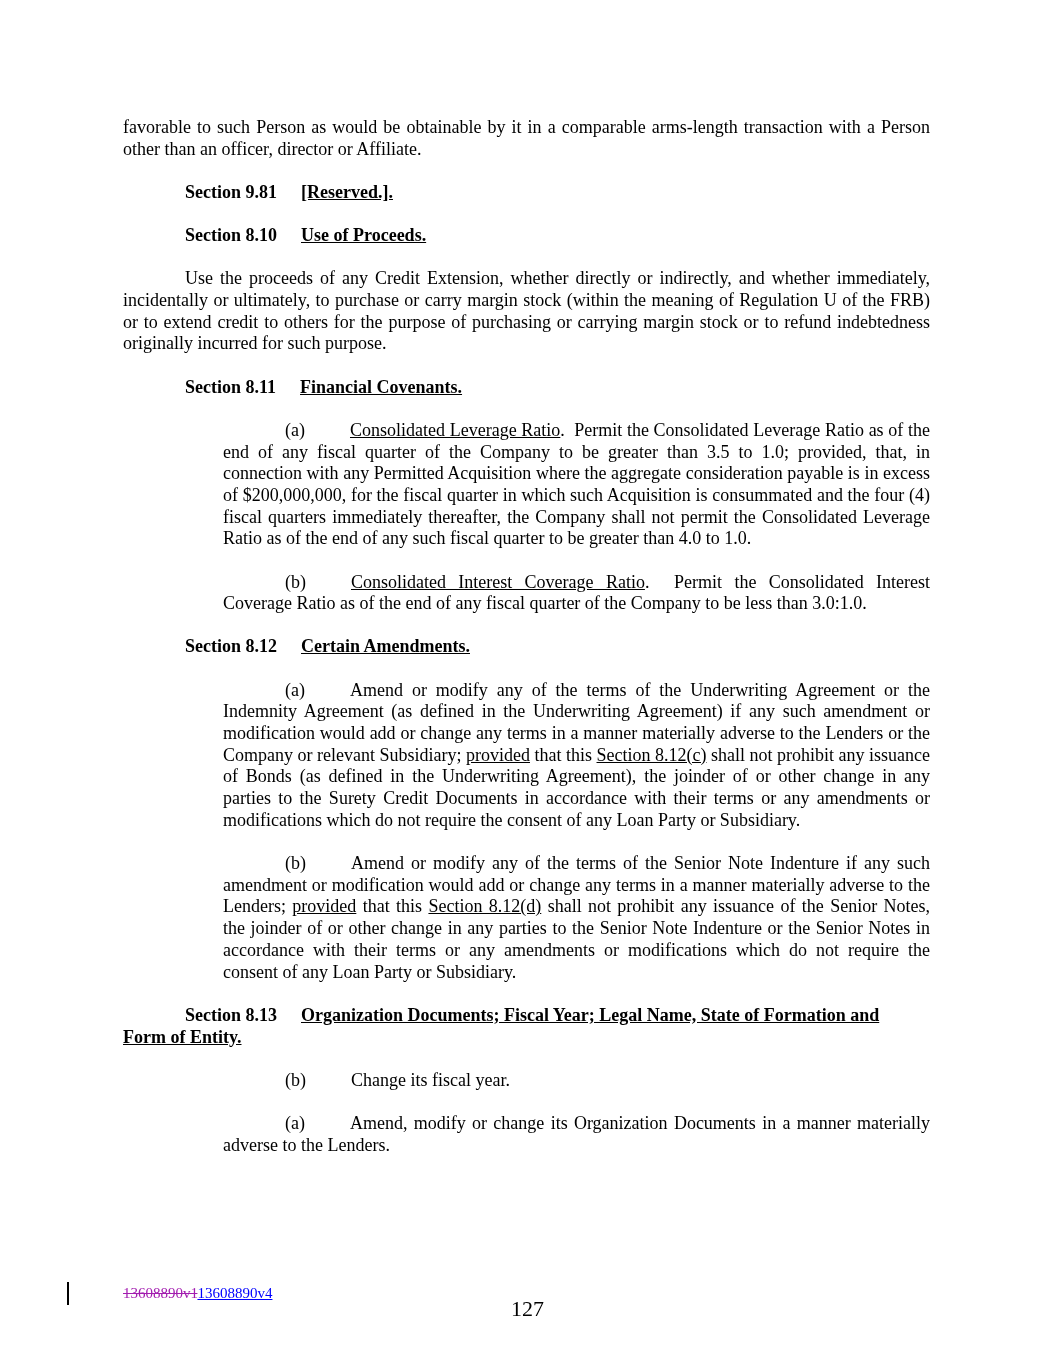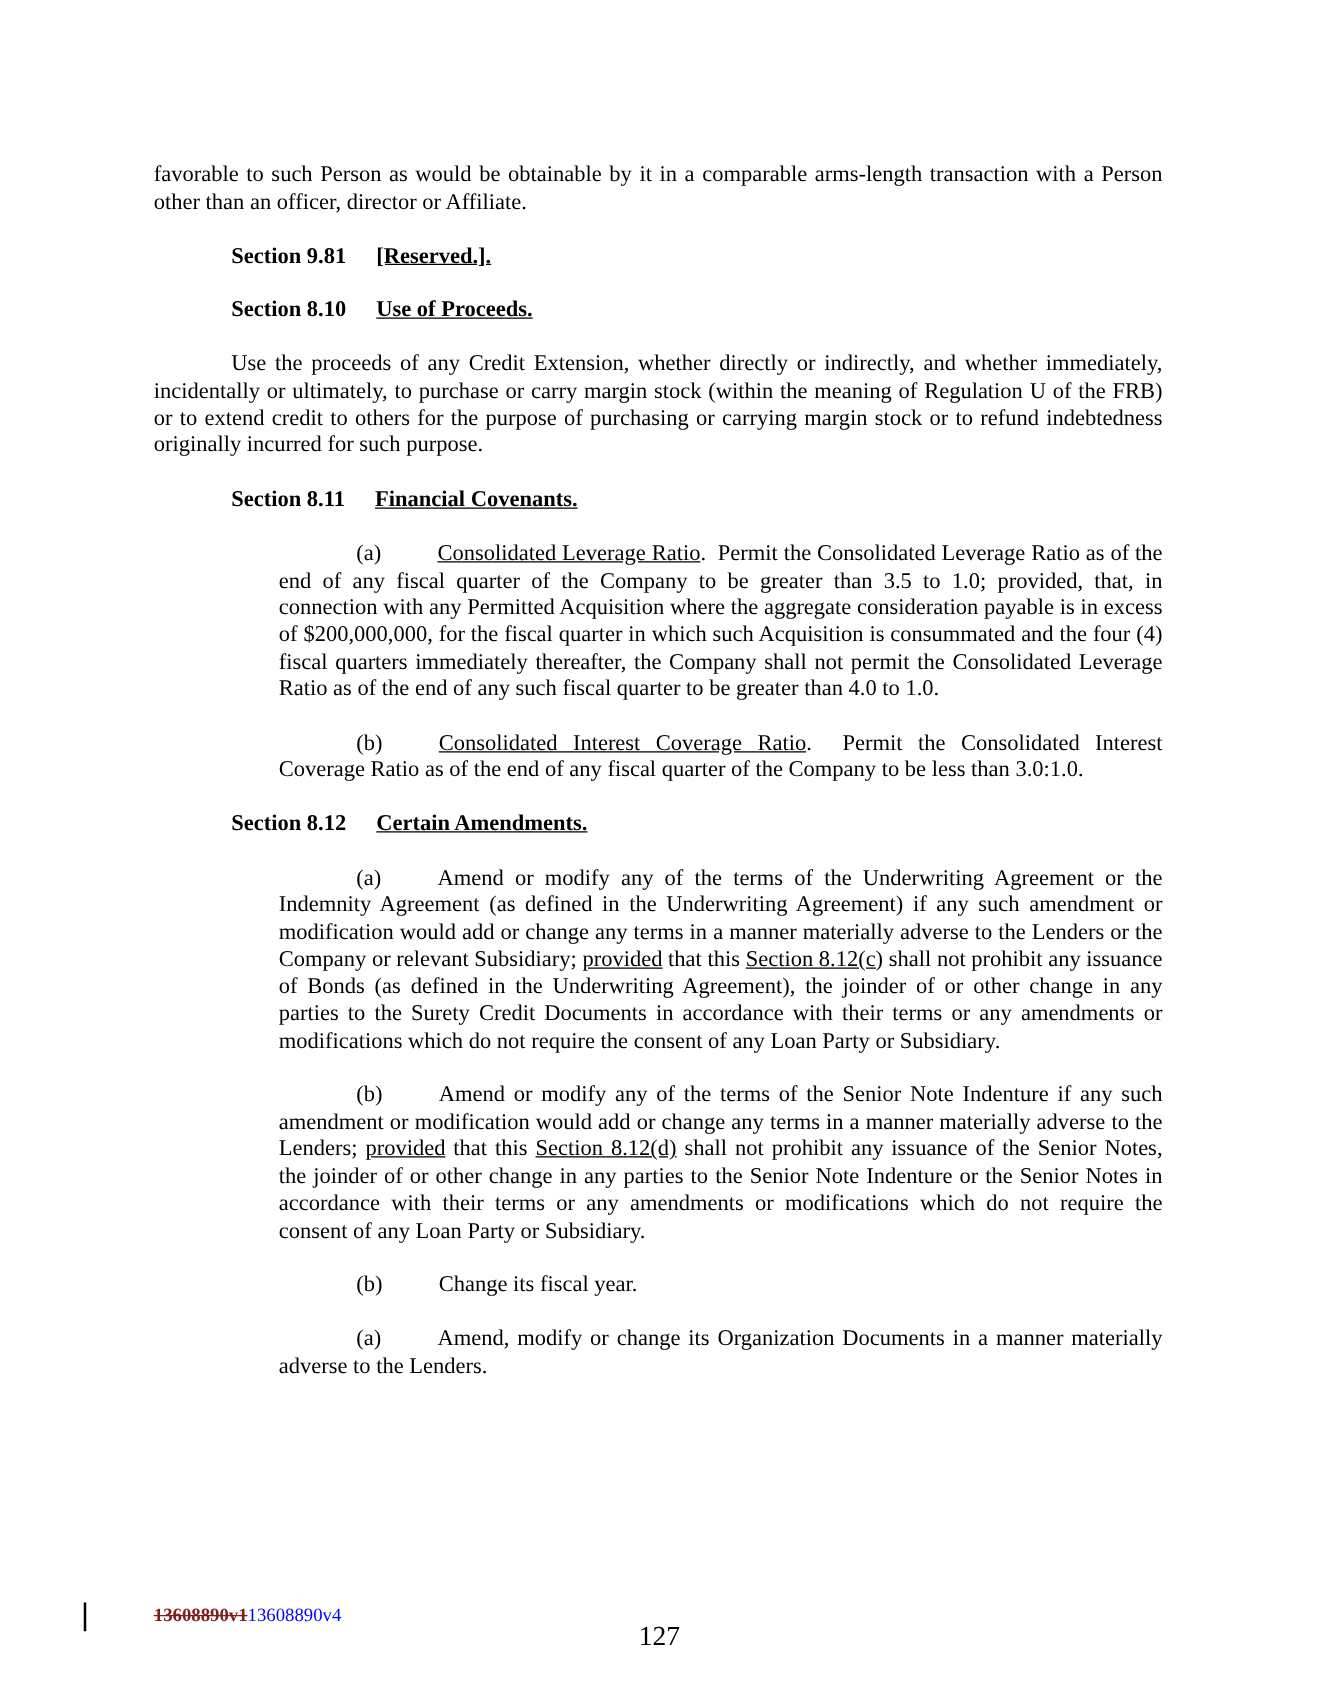--- a/index.html
+++ b/index.html
@@ -13,39 +13,39 @@
     color:#000000;
     overflow:hidden;
   }
   .content {
     position:absolute;
     left:123px; top:117px;
     width:807px;
     text-align:justify;
   }
   .content p { margin:21.5px 0 0 0; }
-  .content p.first { margin-top:12px; }
+  .content p.first { margin-top:0; }
   .body-ind { text-indent:62px; }
   .sec { font-weight:bold; text-indent:62px; }
   .sec-title { text-decoration:underline; }
   .u { text-decoration:underline;margin-top:19px; }
   .tab { display:inline-block; }
   .sec .tab { width:24px; }
   .item .tab { width:45px; }
   .item { margin-left:100px !important; text-indent:62px; }
   .pageno {
     position:absolute; top:1262px; left:0; width:100%;
     text-align:center; font-size:22px;margin-top:36px;
   }
   .docids {
     position:absolute; left:123px; top:1284px;
     font-size:15px; line-height:18px;
   }
-  .del { color:#7f1d1d; text-decoration:line-through;font-weight:bold; }
-  .ins { color:#0000ff; }
+  .del { color:#a21caf; text-decoration:line-through; }
+  .ins { color:#0000ff; text-decoration:underline; }
   .changebar {
     position:absolute; left:67px; top:1282px;
     width:2px; height:23px; background:#000000;
   }
 </style>
 </head>
 <body>
 
 <div class="page">
   <div class="content">
@@ -63,20 +63,21 @@
     <p class="item"><span>(a)</span><span class="tab"></span><span class="u">Consolidated Leverage Ratio</span><span>.&nbsp; Permit the Consolidated Leverage Ratio as of the end of any fiscal quarter of the Company to be greater than 3.5 to 1.0; provided, that, in connection with any Permitted Acquisition where the aggregate consideration payable is in excess of $200,000,000, for the fiscal quarter in which such Acquisition is consummated and the four (4) fiscal quarters immediately thereafter, the Company shall not permit the Consolidated Leverage Ratio as of the end of any such fiscal quarter to be greater than 4.0 to 1.0.</span></p>
 
     <p class="item"><span>(b)</span><span class="tab"></span><span class="u">Consolidated Interest Coverage Ratio</span><span>.&nbsp; Permit the Consolidated Interest Coverage Ratio as of the end of any fiscal quarter of the Company to be less than 3.0:1.0.</span></p>
 
     <p class="sec"><span>Section 8.12</span><span class="tab"></span><span class="sec-title">Certain Amendments.</span></p>
 
     <p class="item"><span>(a)</span><span class="tab"></span><span>Amend or modify any of the terms of the Underwriting Agreement or the Indemnity Agreement (as defined in the Underwriting Agreement) if any such amendment or modification would add or change any terms in a manner materially adverse to the Lenders or the Company or relevant Subsidiary; </span><span class="u">provided</span><span> that this </span><span class="u">Section 8.12(c)</span><span> shall not prohibit any issuance of Bonds (as defined in the Underwriting Agreement), the joinder of or other change in any parties to the Surety Credit Documents in accordance with their terms or any amendments or modifications which do not require the consent of any Loan Party or Subsidiary.</span></p>
 
     <p class="item"><span>(b)</span><span class="tab"></span><span>Amend or modify any of the terms of the Senior Note Indenture if any such amendment or modification would add or change any terms in a manner materially adverse to the Lenders; </span><span class="u">provided</span><span> that this </span><span class="u">Section 8.12(d)</span><span> shall not prohibit any issuance of the Senior Notes, the joinder of or other change in any parties to the Senior Note Indenture or the Senior Notes in accordance with their terms or any amendments or modifications which do not require the consent of any Loan Party or Subsidiary.</span></p>
 
+    <p class="sec"><span>Section 8.13</span><span class="tab"></span><span class="u">Organization Documents; Fiscal Year; Legal Name, State of Formation and </span><br><span class="u">Form of Entity.</span></p>
 
     <p class="item"><span>(b)</span><span class="tab"></span><span>Change its fiscal year.</span></p>
 
     <p class="item"><span>(a)</span><span class="tab"></span><span>Amend, modify or change its Organization Documents in a manner materially adverse to the Lenders.</span></p>
 
   </div>
 
   <div class="pageno">127</div>
 
   <div class="changebar"></div>

